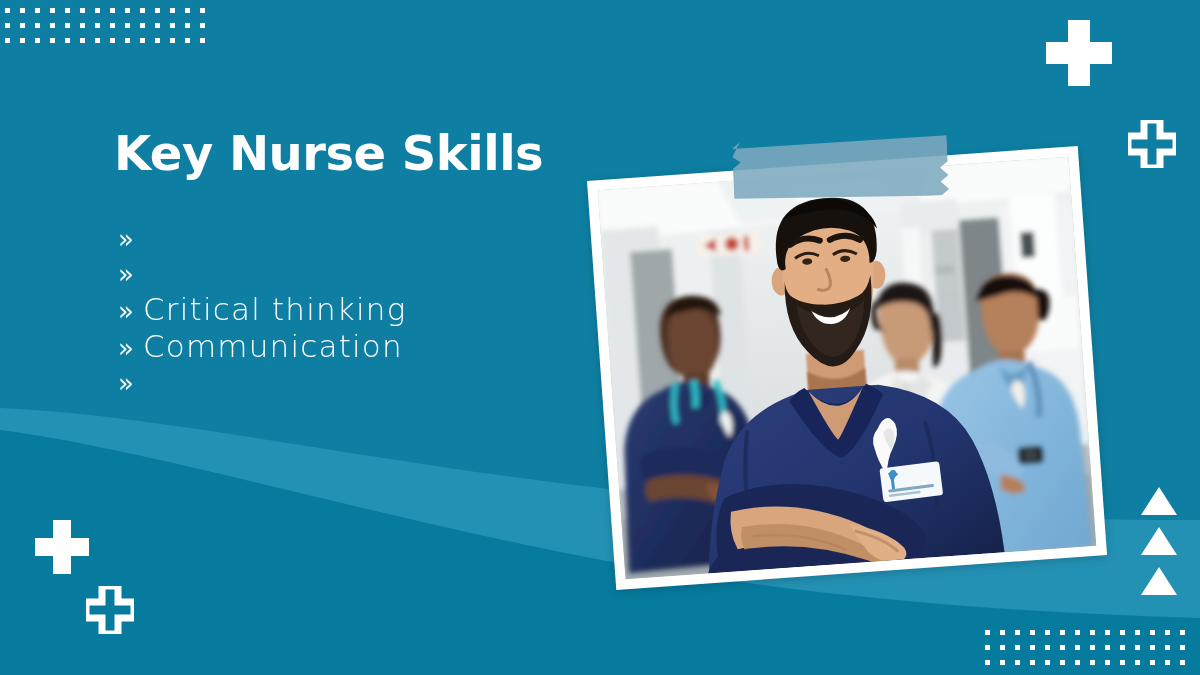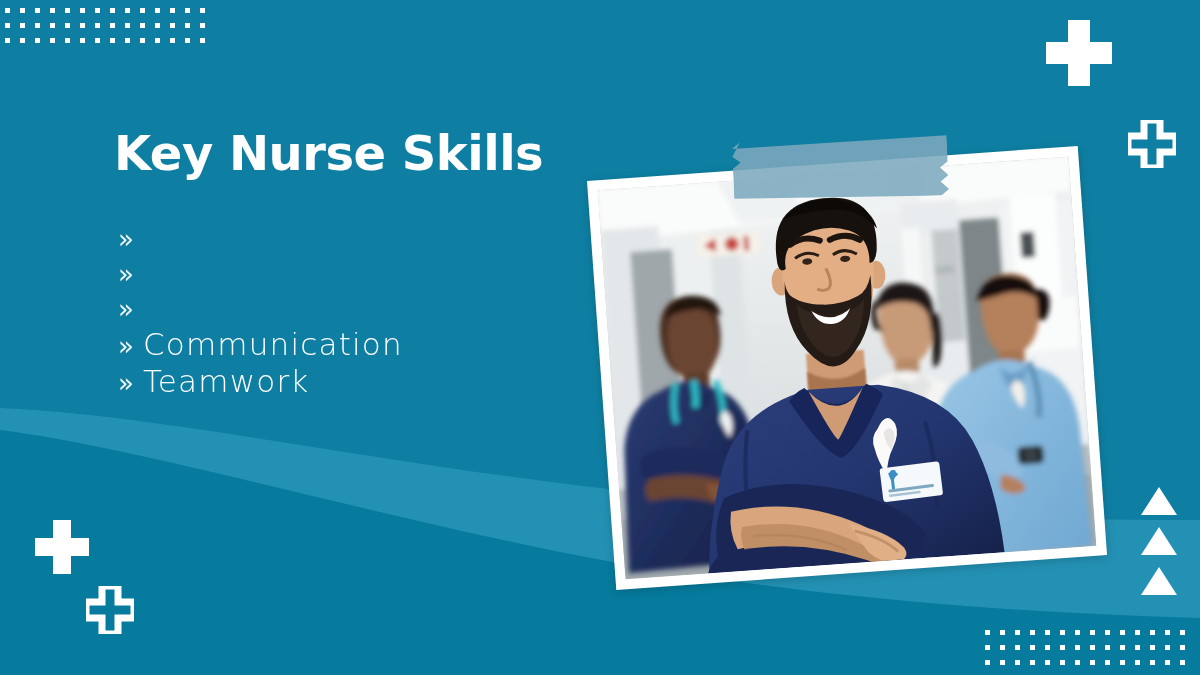--- a/index.html
+++ b/index.html
@@ -234,28 +234,28 @@
 
   <ul id="skills">
       <li>
         <span class="bullet">»</span>
       </li>
       <li>
         <span class="bullet">»</span>
       </li>
       <li>
         <span class="bullet">»</span>
+        <span>Critical thinking</span>
       </li>
       <li>
         <span class="bullet">»</span>
         <span>Communication</span>
       </li>
       <li>
         <span class="bullet">»</span>
-        <span>Teamwork</span>
       </li>
     </ul>
 
   <div id="photo-wrap" style="left: 601px; top: 163px; width: 492px; height: 410px; transform: rotate(-4.1deg);">
     <div id="photo-frame" style="padding: 10px;">
       <div id="photo-inner" title="Four smiling medical staff standing in a bright hospital corridor; a bearded male nurse in navy scrubs with a white awareness ribbon and name badge stands in front with arms crossed">
         <svg viewBox="0 0 472 390" preserveAspectRatio="xMidYMid slice">
           <defs>
             <linearGradient id="wallG" x1="0" y1="0" x2="0" y2="1">
               <stop offset="0%" stop-color="#F2F4F4"></stop>

